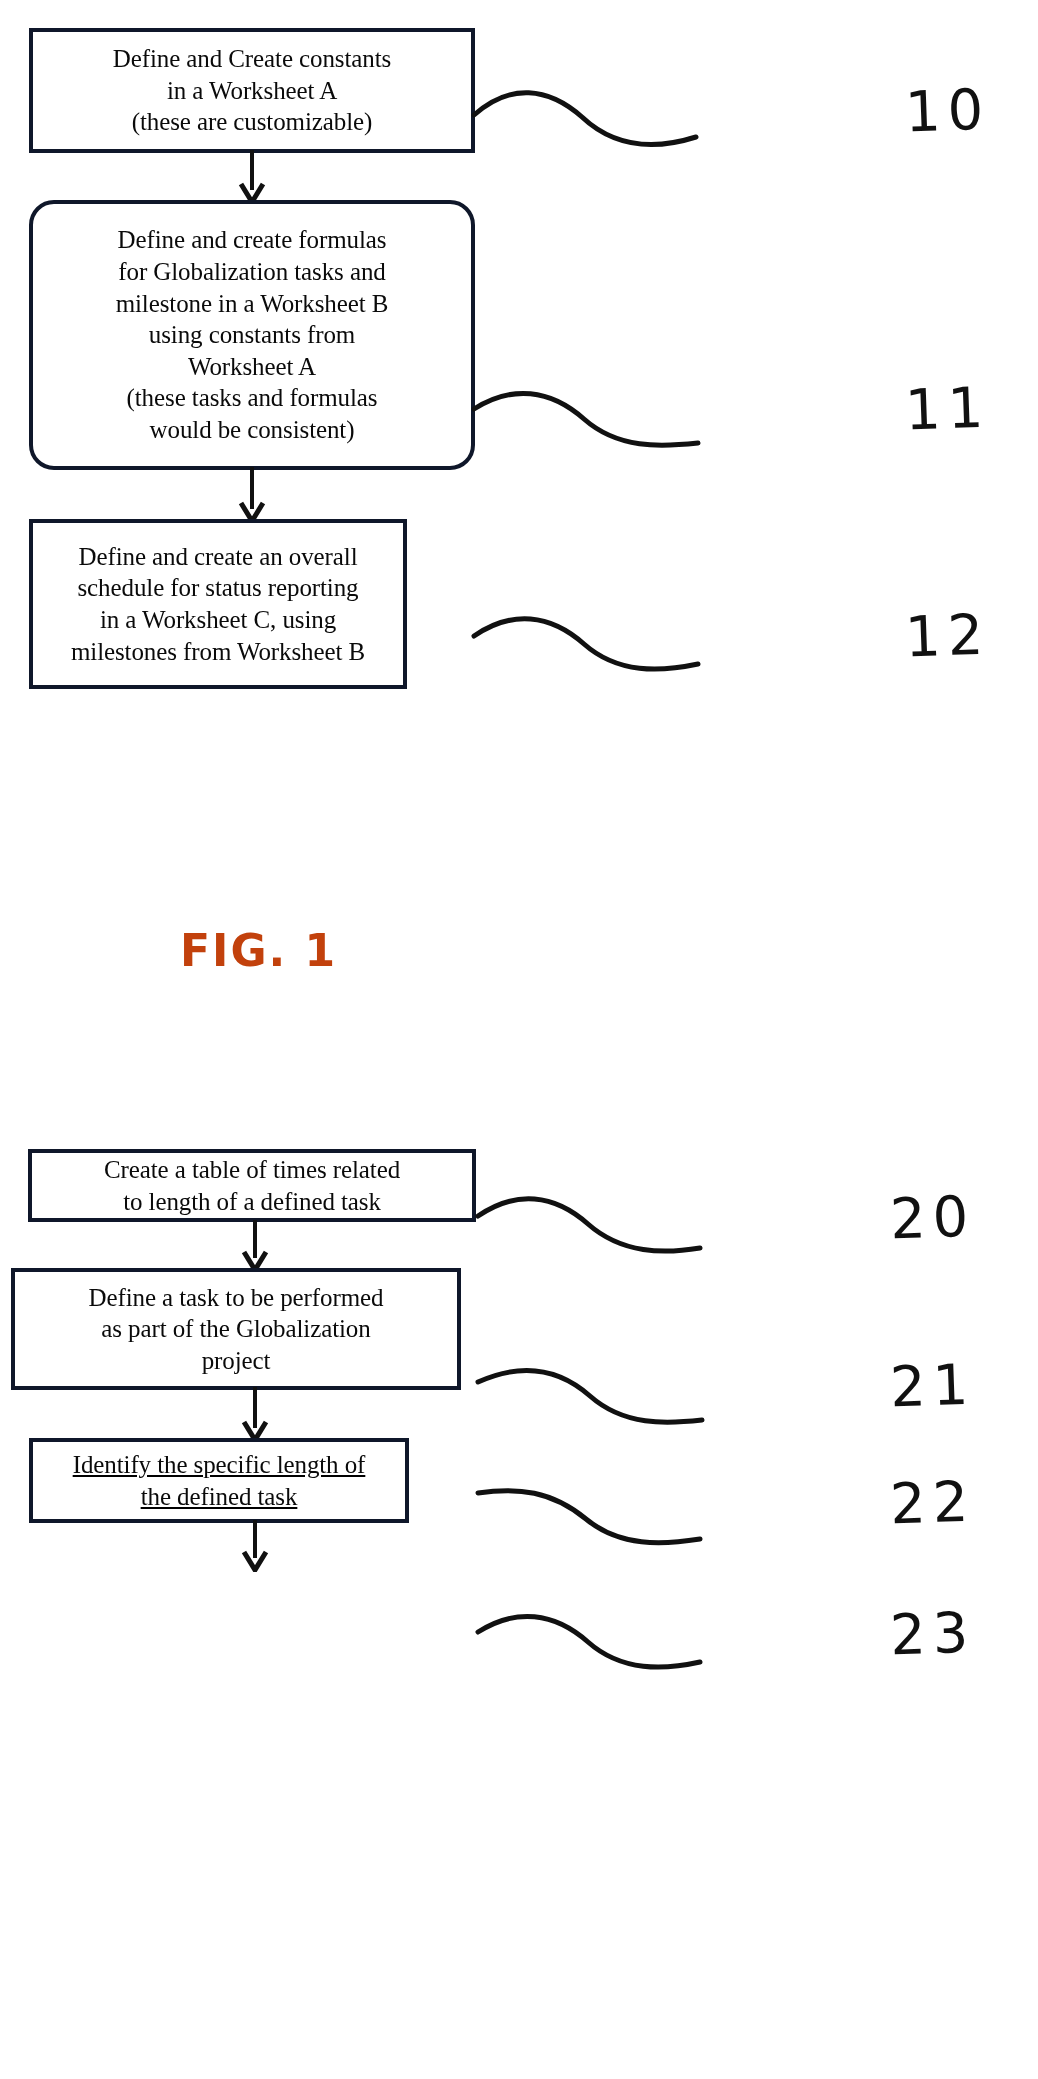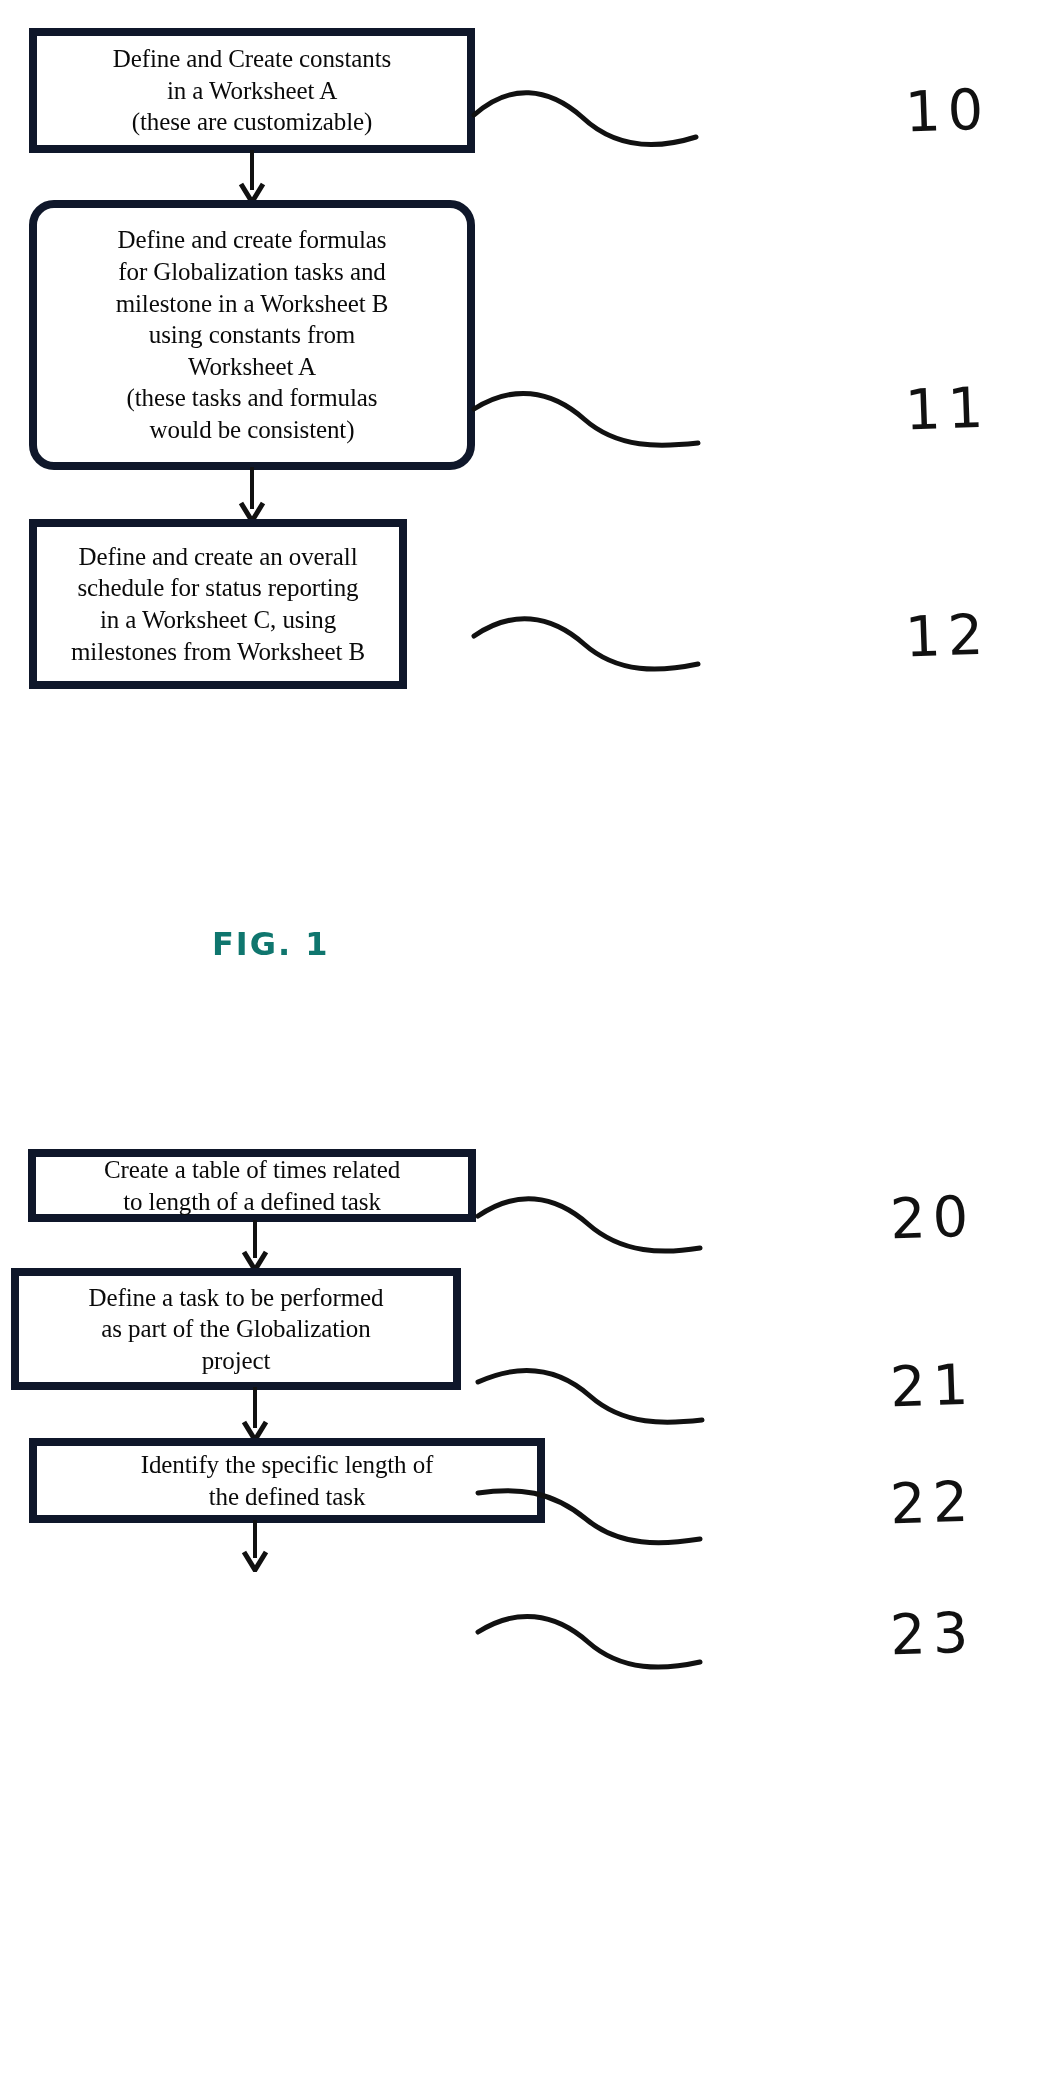--- a/index.html
+++ b/index.html
@@ -29,21 +29,21 @@
     left: 0;
     width: 1038px;
   }
   #figure-1 { top: 0px; height: 1030px; }
   #figure-2 { top: 1030px; height: 1049px; }
 
   
   .flow-box {
     position: absolute;
     box-sizing: border-box;
-    border: 8px solid #0f172a;
+    border: 4px solid #0f172a;
     background: #ffffff;
     display: flex;
     align-items: center;
     justify-content: flex-end;
     padding: 4px 10px;
   }
   .flow-box .box-text {
     display: block;
     width: 100%;
     text-align: center;
@@ -56,21 +56,21 @@
   }
 
   
   #box-10 { left: 29px;  top: 28px;  width: 446px; height: 125px; }
   #box-11 { left: 29px;  top: 200px; width: 446px; height: 270px; border-radius: 25px; }
   #box-12 { left: 29px;  top: 519px; width: 378px; height: 170px; }
 
   
   #box-20 { left: 28px; top: 119px; width: 448px; height: 73px; }
   #box-21 { left: 11px; top: 238px; width: 450px; height: 122px; }
-  #box-22 { left: 29px; top: 408px; width: 516px; height: 85px; }
+  #box-22 { left: 29px; top: 408px; width: 380px; height: 85px; text-decoration: underline; }
   #box-23 { left: 29px; top: 538px; width: 450px; height: 138px; }
 
   
   .arrow {
     position: absolute;
     width: 30px;
   }
   .arrow svg { display: block; width: 100%; height: 100%; }
 
   #arrow-10-11 { left: 237px; top: 150px; height: 54px; }
@@ -115,25 +115,24 @@
   #ref-20 { left: 890px; top: 155px; }
   #ref-21 { left: 890px; top: 323px; }
   #ref-22 { left: 890px; top: 440px; }
   #ref-23 { left: 890px; top: 571px; }
 
   
   .fig-caption {
     position: absolute;
     font-family: "DejaVu Sans", "Liberation Sans", sans-serif;
     font-weight: bold;
-    font-size: 32px;
+    font-size: 44px;
     letter-spacing: 2px;
-    color: #0f766e;
+    color: #c2410c;
     white-space: nowrap;
-    margin-left: 32px;
   }
   #caption-fig-1 { left: 180px; top: 925px; }
 </style>
 </head>
 <body>
 
 <div class="page">
 
   <div class="figure" id="figure-1">
 

